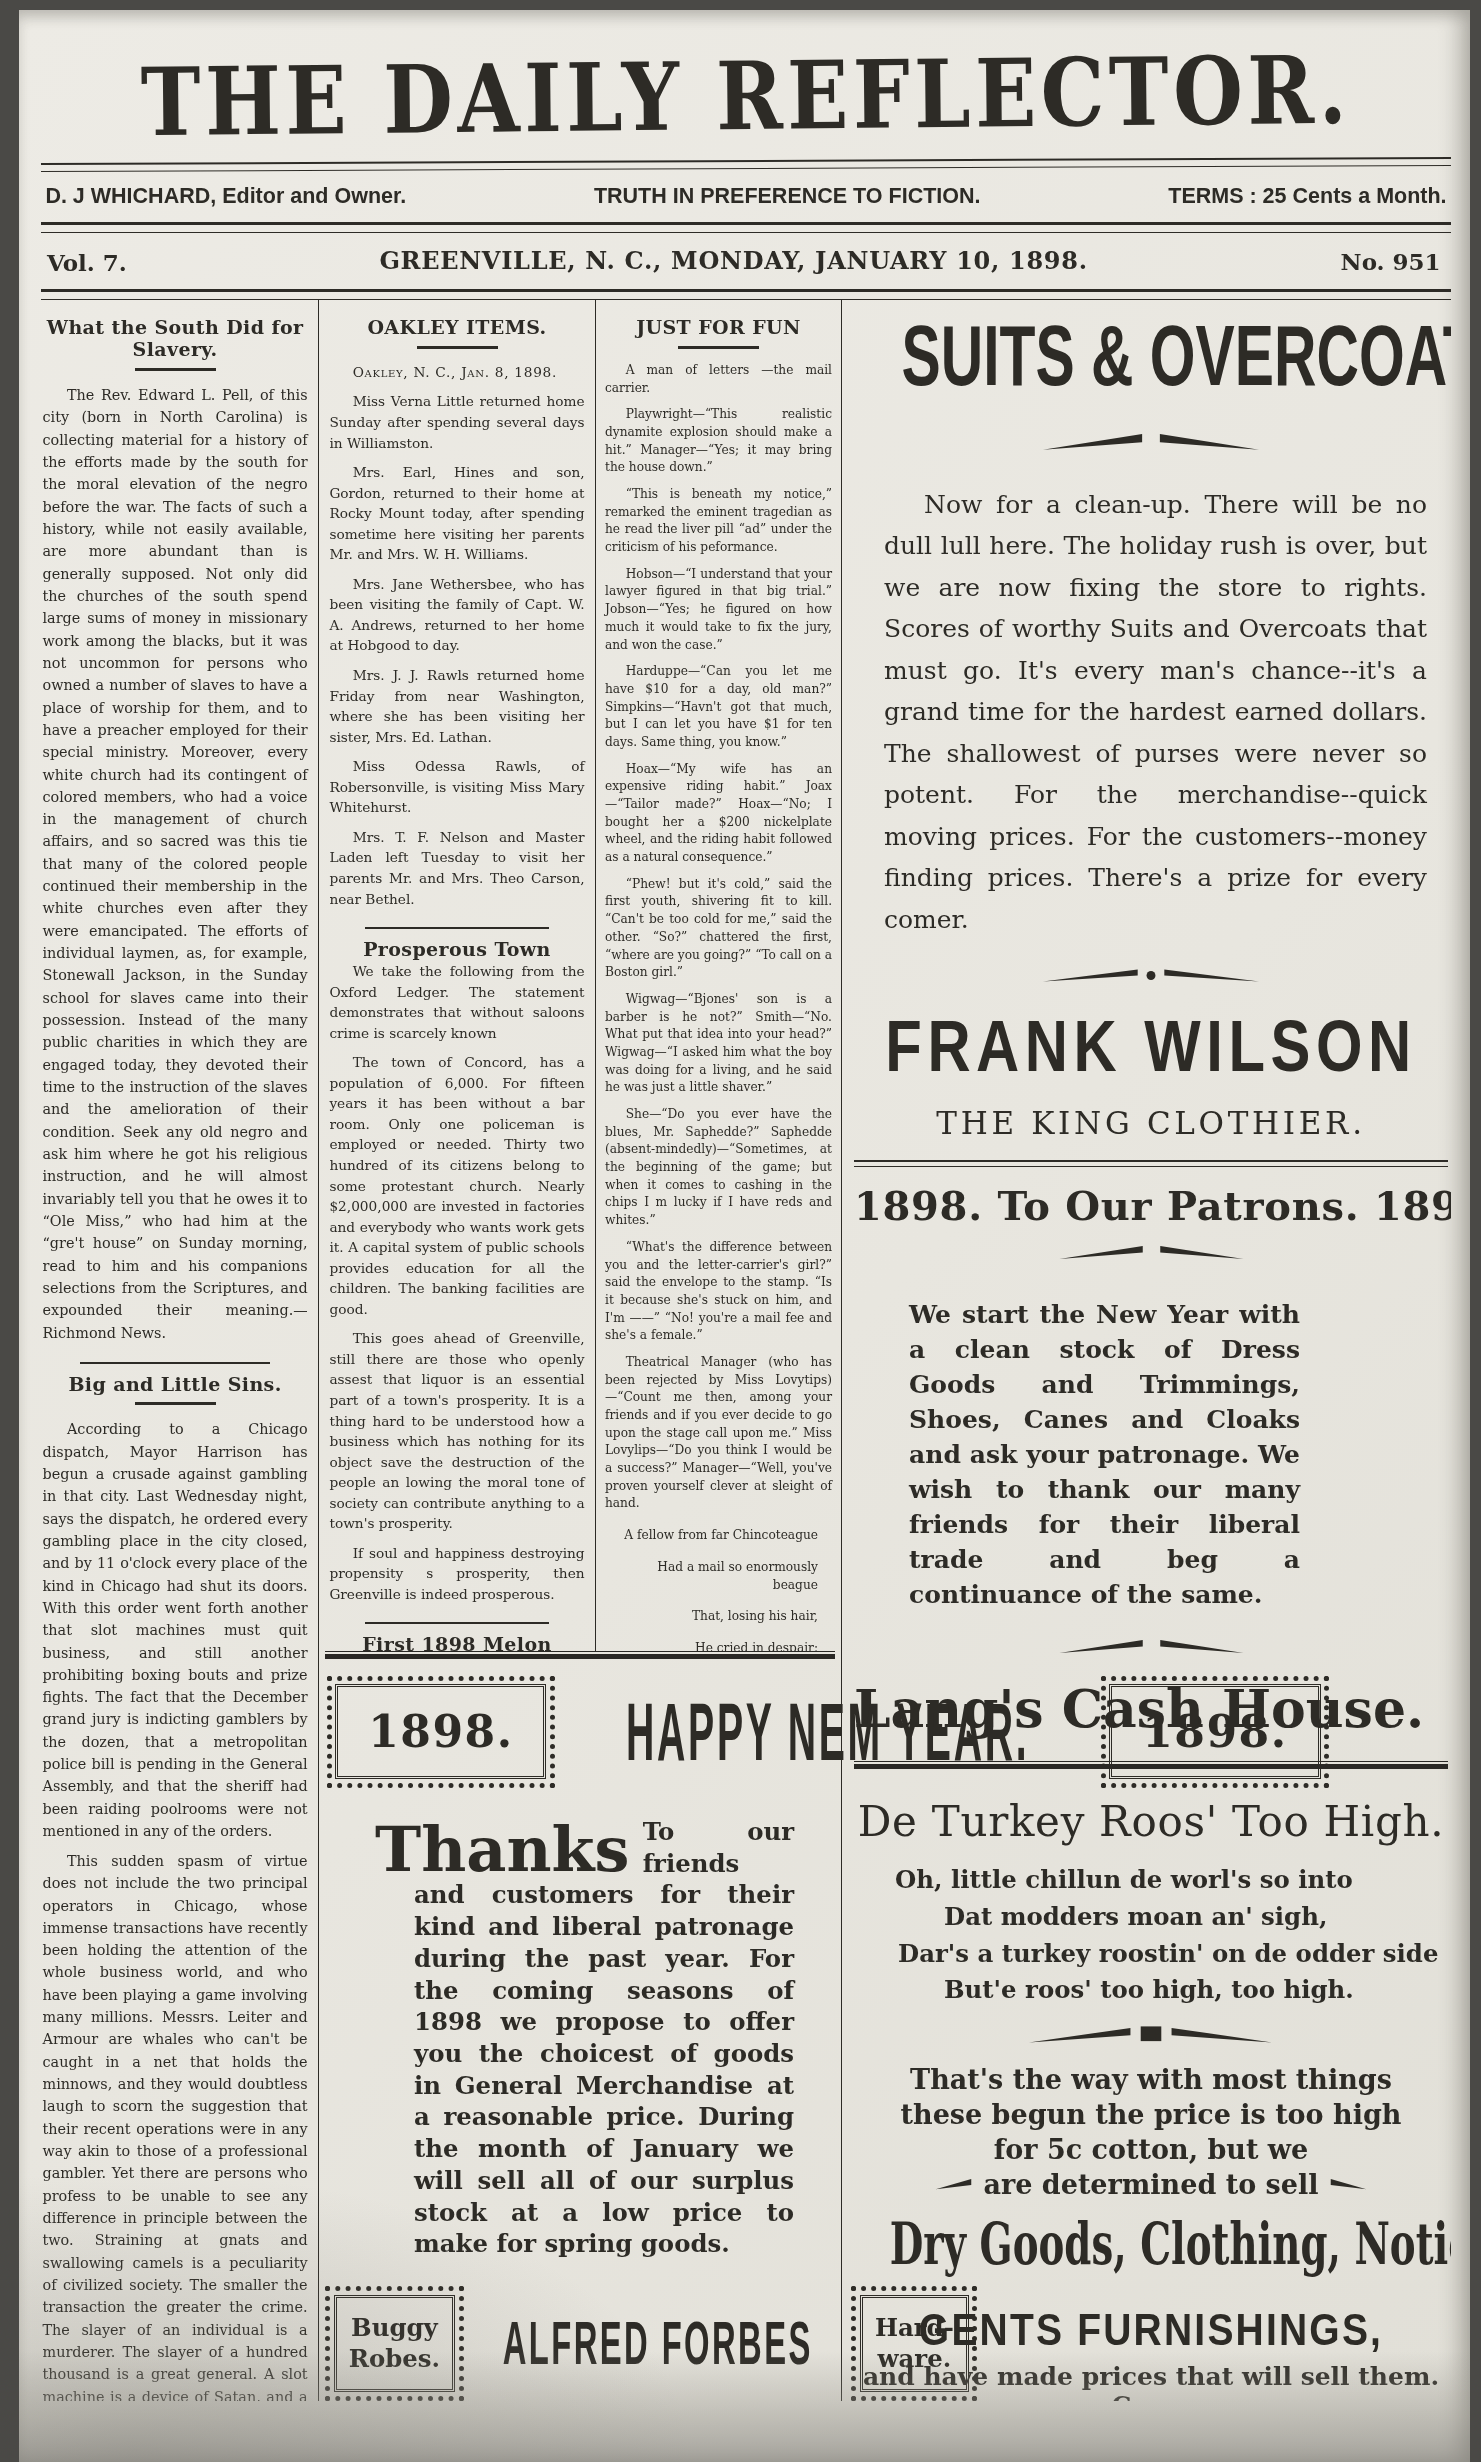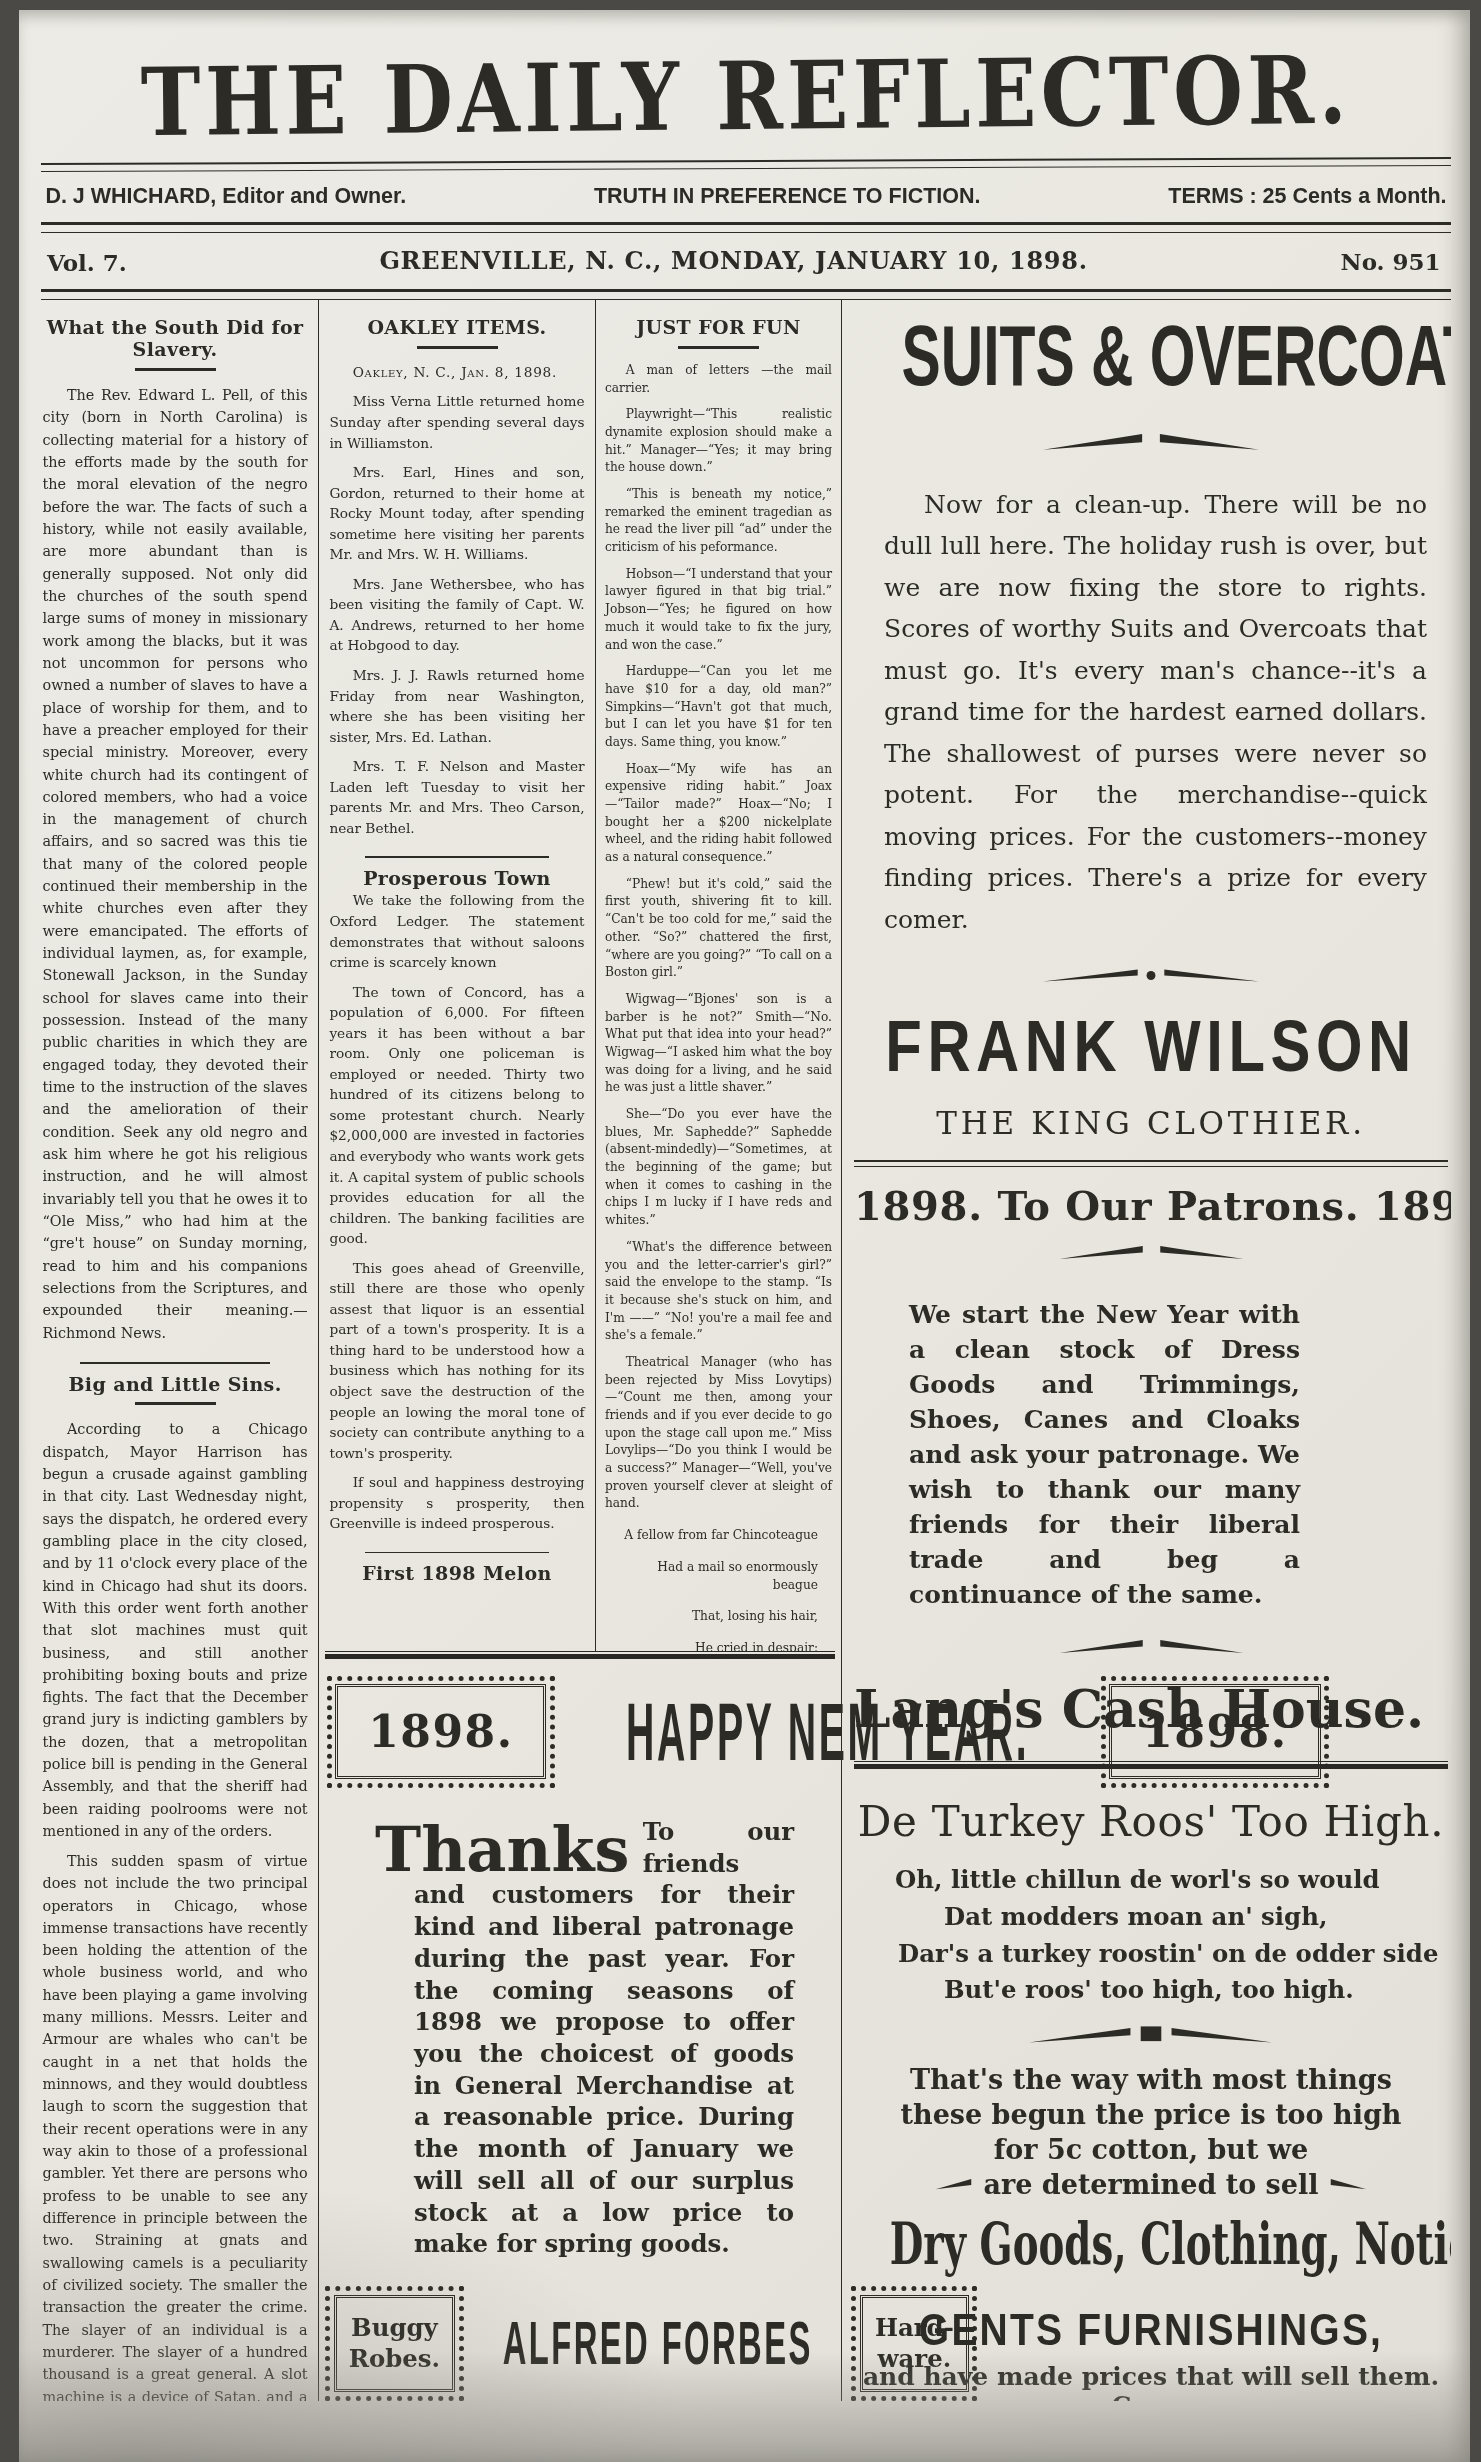--- a/index.html
+++ b/index.html
@@ -139,20 +139,21 @@
           <section class="col col2">
             <article>
               <h2 class="art-head">OAKLEY ITEMS.</h2>
               <div class="head-rule"></div>
               <p class="para dateline-line">Oakley, N. C., Jan. 8, 1898.</p>
               <div class="art-body">
                   <p class="para">Miss Verna Little returned home Sunday after spending several days in Williamston.</p>
                   <p class="para">Mrs. Earl, Hines and son, Gordon, returned to their home at Rocky Mount today, after spending sometime here visiting her parents Mr. and Mrs. W. H. Williams.</p>
                   <p class="para">Mrs. Jane Wethersbee, who has been visiting the family of Capt. W. A. Andrews, returned to her home at Hobgood to day.</p>
                   <p class="para">Mrs. J. J. Rawls returned home Friday from near Washington, where she has been visiting her sister, Mrs. Ed. Lathan.</p>
+                  <p class="para">Miss Odessa Rawls, of Robersonville, is visiting Miss Mary Whitehurst.</p>
                   <p class="para">Mrs. T. F. Nelson and Master Laden left Tuesday to visit her parents Mr. and Mrs. Theo Carson, near Bethel.</p>
                 </div>
             </article>
             <div class="sep-rule"></div>
             <article>
               <h2 class="art-head">Prosperous Town</h2>
               <div class="art-body">
                   <p class="para">We take the following from the Oxford Ledger. The statement demonstrates that without saloons crime is scarcely known</p>
                   <p class="para">The town of Concord, has a population of 6,000. For fifteen years it has been without a bar room. Only one policeman is employed or needed. Thirty two hundred of its citizens belong to some protestant church. Nearly $2,000,000 are invested in factories and everybody who wants work gets it. A capital system of public schools provides education for all the children. The banking facilities are good.</p>
                   <p class="para">This goes ahead of Greenville, still there are those who openly assest that liquor is an essential part of a town's prosperity. It is a thing hard to be understood how a business which has nothing for its object save the destruction of the people an lowing the moral tone of society can contribute anything to a town's prosperity.</p>
@@ -273,21 +274,21 @@
               </svg>
           </div>
           <div class="langs">Lang's Cash House.</div>
         </div>
 
         <div class="mega-rule"></div>
 
         <div>
           <div class="turkey-head">De Turkey Roos' Too High.</div>
           <div class="t-poem">
-            <p class="t-line tl-0">Oh, little chillun de worl's so would</p>
+            <p class="t-line tl-0">Oh, little chillun de worl's so into</p>
             <p class="t-line tl-1">Dat modders moan an' sigh,</p>
             <p class="t-line tl-2">Dar's a turkey roostin' on de odder side</p>
             <p class="t-line tl-3">But'e roos' too high, too high.</p>
           </div>
           <div class="flourish">
             <svg width="252" height="25" viewBox="0 0 340 34">
                 <polygon points="4,28 142,8 142,18" fill="#2d2b26"></polygon>
                 <rect x="156" y="6" width="28" height="20" fill="#2d2b26"></rect>
                 <polygon points="198,8 336,28 198,18" fill="#2d2b26"></polygon>
               </svg>

